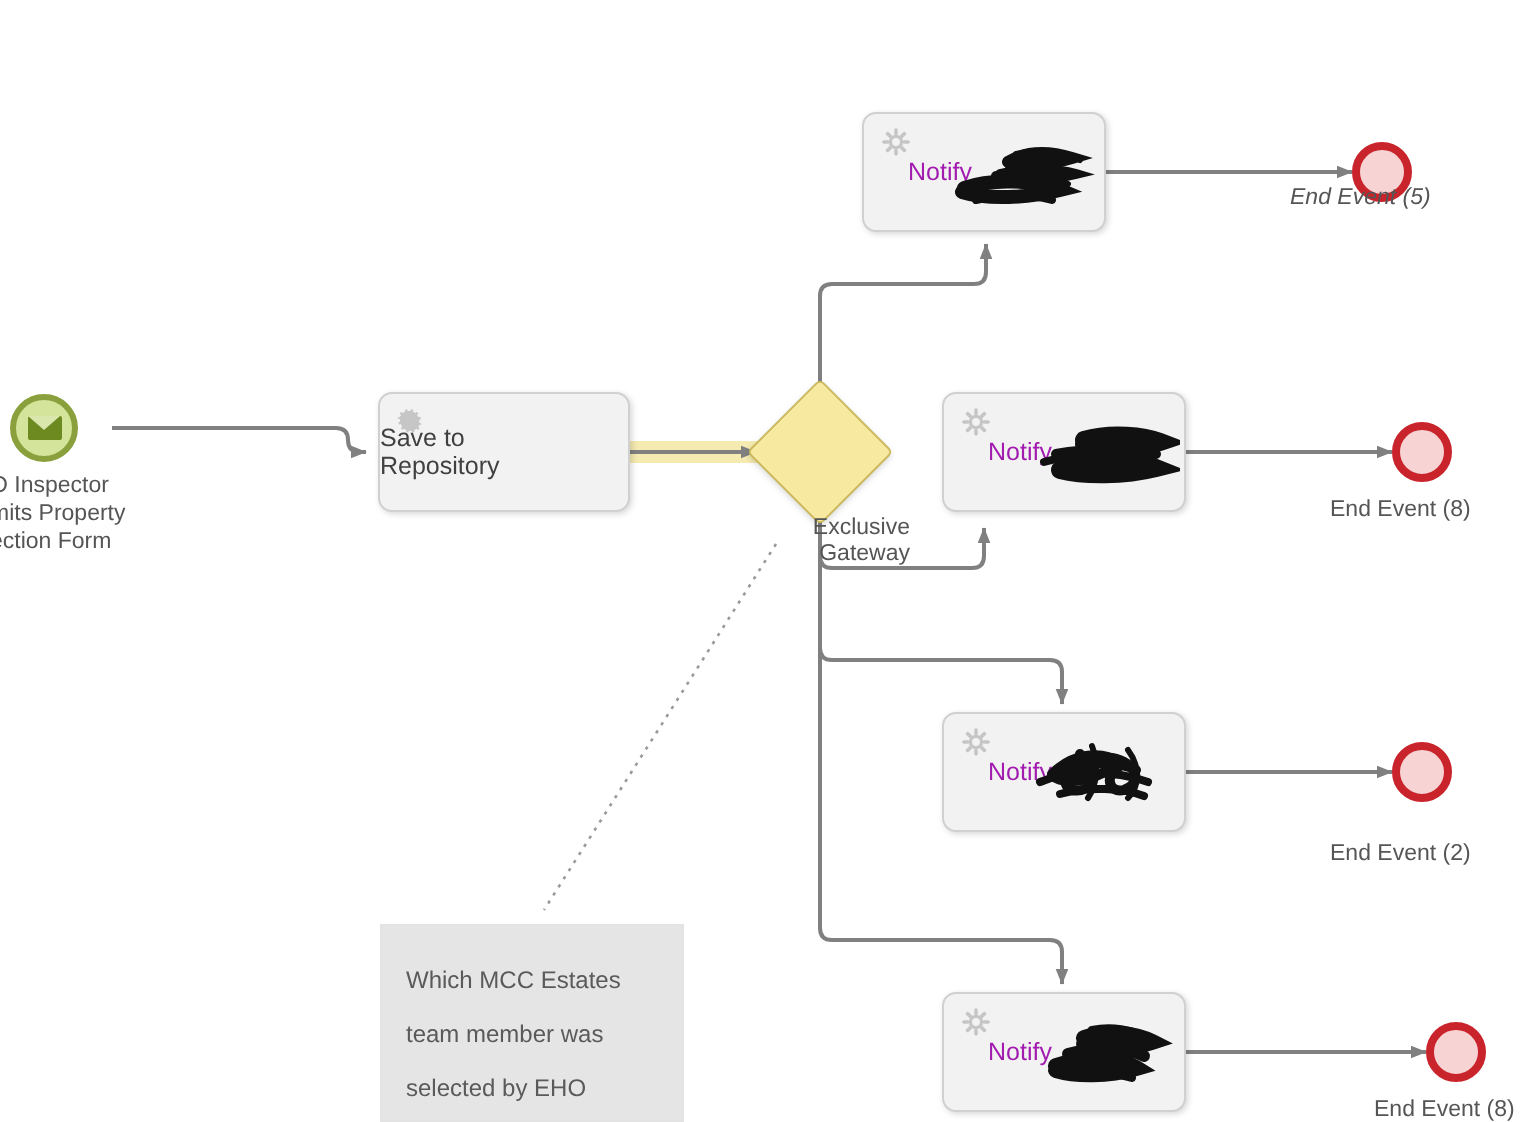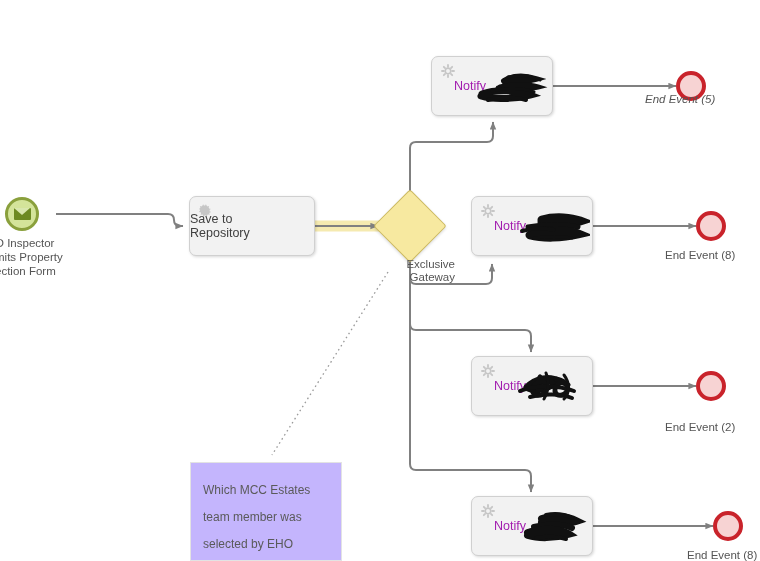--- a/index.html
+++ b/index.html
@@ -132,21 +132,21 @@
     font-size: 11.5px;
     color: #555555;
     line-height: 13px;
     text-align: right;
     width: 90px;
   }
 
   
   .annotation {
     position: absolute;
-    background: #c4b5fd;
+    background: #e5e5e5;
     border: 1px solid #e3e3e3;
     box-sizing: border-box;
     padding: 14px 12px;
   }
   .annotation div {
     font-size: 12px;
     color: #5a5a5a;
     line-height: 27px;
     white-space: nowrap;
   }

